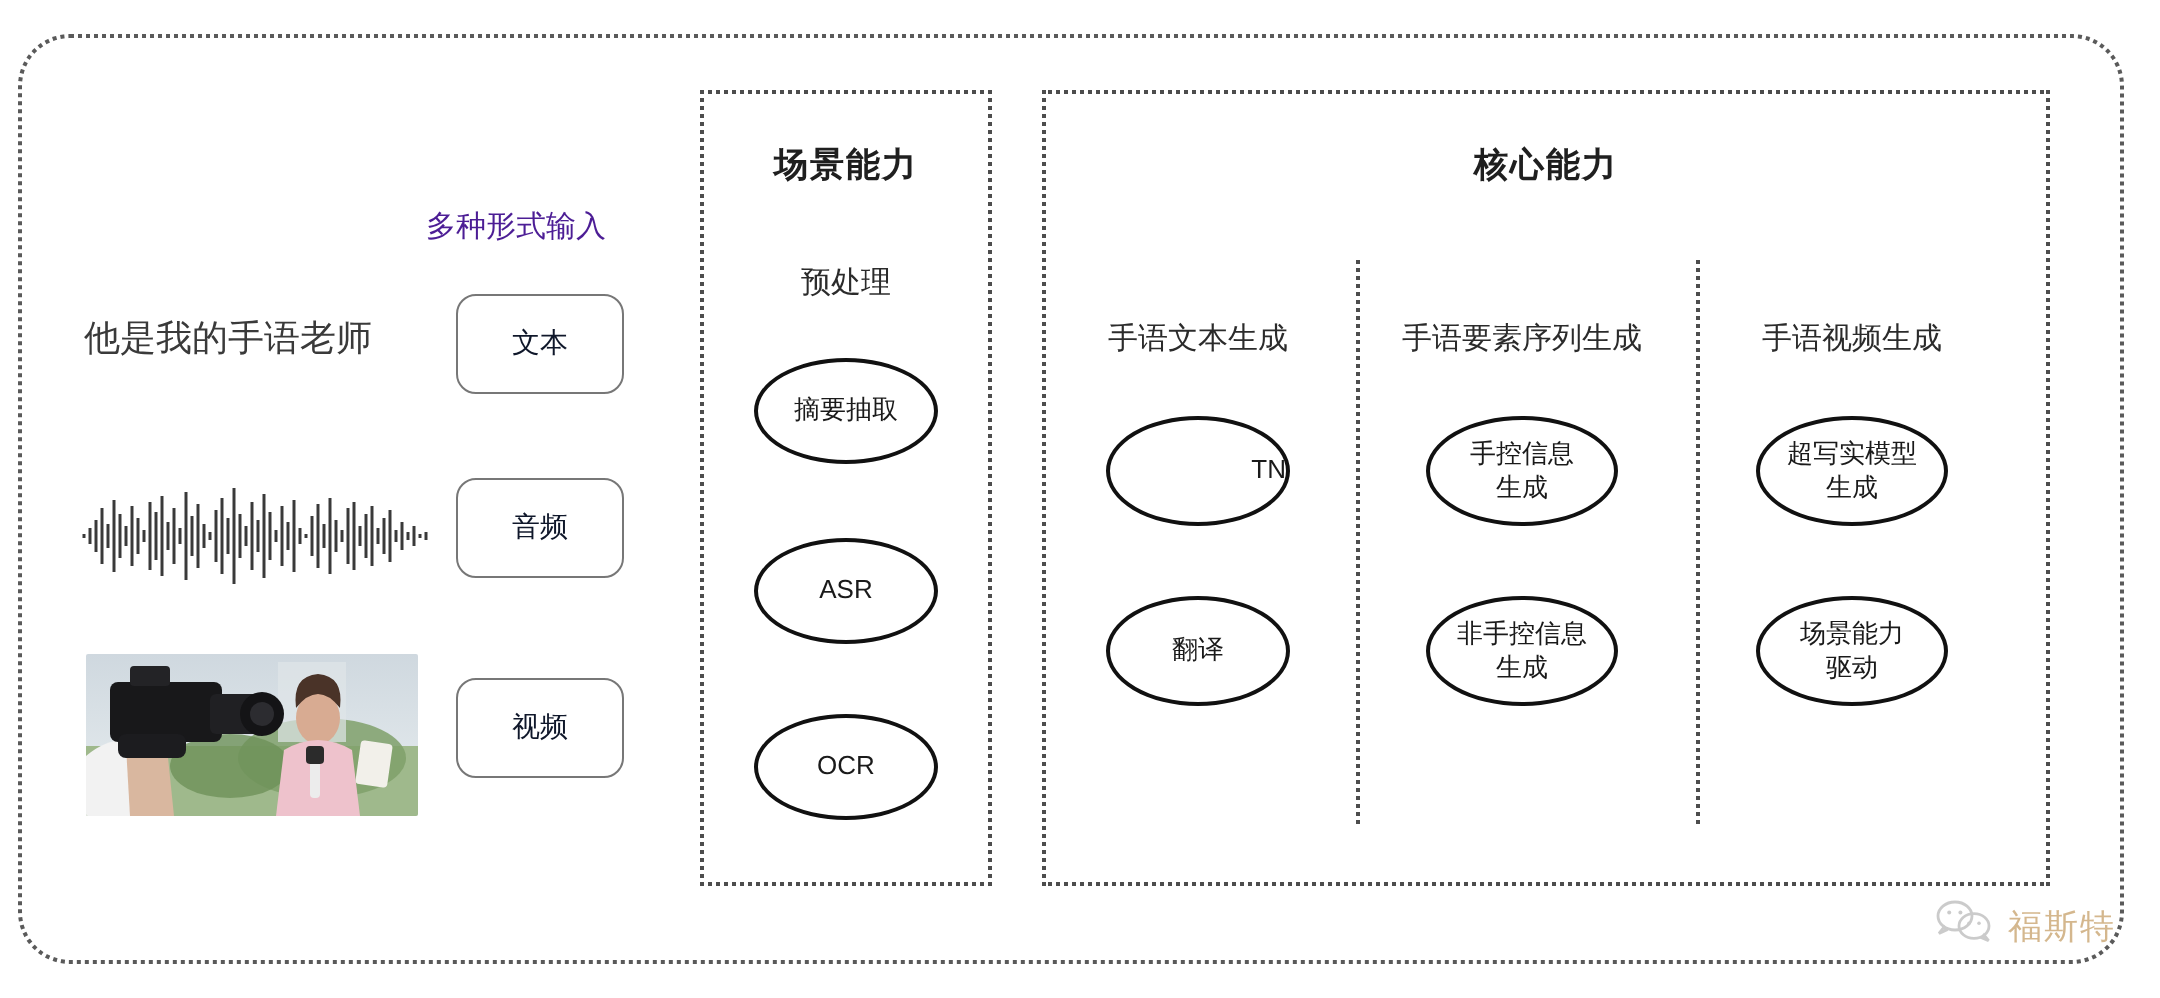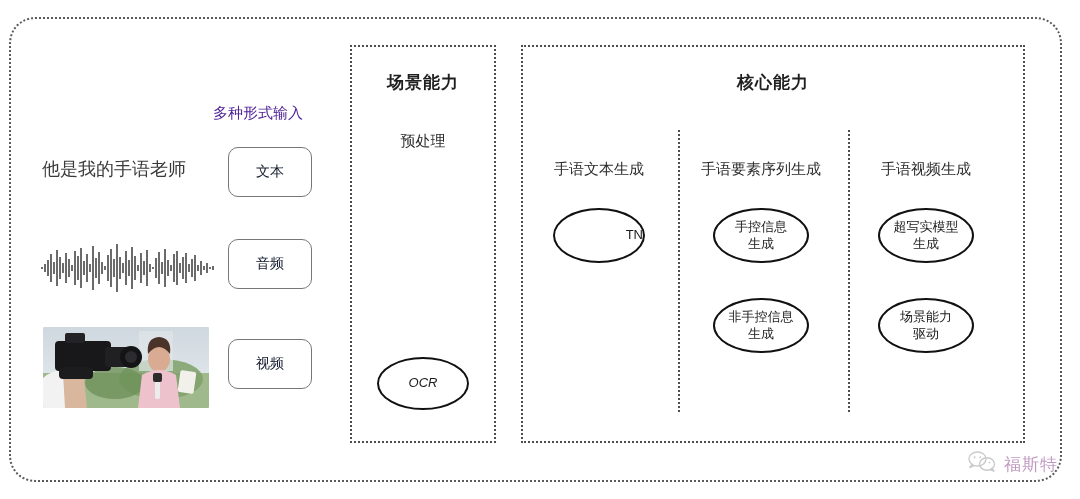--- a/index.html
+++ b/index.html
@@ -157,21 +157,21 @@
     position: absolute;
     right: 22px;
     bottom: 22px;
     display: flex;
     align-items: center;
     gap: 7px;
     opacity: 0.45;
   }
   .watermark-text {
     font-size: 17px;
-    color: #701a75;
+    color: #a16207;
     letter-spacing: 1px;
   }
 </style>
 </head>
 <body>
 
 <div id="canvas">
 
   <div class="outer-frame"></div>
 
@@ -285,34 +285,43 @@
   <div class="input-btn" style="left:228px; top:339px;text-align:right;">
     <span>视频</span>
   </div>
 
   <div class="panel panel-scene">
     <div class="panel-title">场景能力</div>
   </div>
 
   <div class="col-head" style="left:423px; top:132px;">预处理</div>
 
-  <div class="ellipse" style="left:423px; top:357px; width:92px; height:53px;font-style:italic;">
+  <div class="ellipse" style="left:423px; top:179px; width:92px; height:53px;">
+    <span>摘要抽取</span>
+  </div>
+  <div class="ellipse" style="left:423px; top:269px; width:92px; height:53px;">
+    <span>ASR</span>
+  </div>
+  <div class="ellipse" style="left:423px; top:357px; width:92px; height:53px;">
     <span>OCR</span>
   </div>
 
   <div class="panel panel-core">
     <div class="panel-title">核心能力</div>
   </div>
 
   <div class="core-divider d1"></div>
   <div class="core-divider d2"></div>
 
   <div class="col-head" style="left:599px; top:160px;">手语文本生成</div>
   <div class="ellipse" style="left:599px; top:208px; width:92px; height:55px;justify-content:flex-end;">
     <span>TN</span>
+  </div>
+  <div class="ellipse" style="left:599px; top:298px; width:92px; height:55px;">
+    <span>翻译</span>
   </div>
 
   <div class="col-head" style="left:761px; top:160px;">手语要素序列生成</div>
   <div class="ellipse" style="left:761px; top:208px; width:96px; height:55px;">
     <span>手控信息
 生成</span>
   </div>
   <div class="ellipse" style="left:761px; top:298px; width:96px; height:55px;">
     <span>非手控信息
 生成</span>

